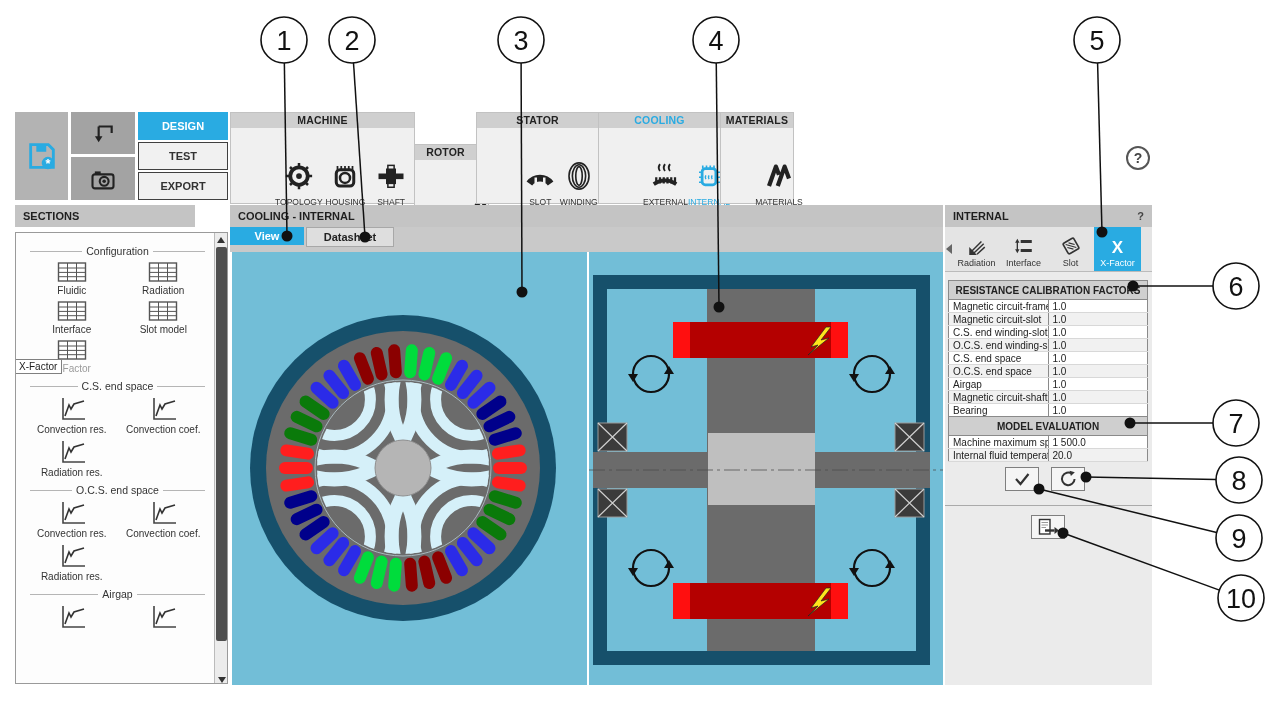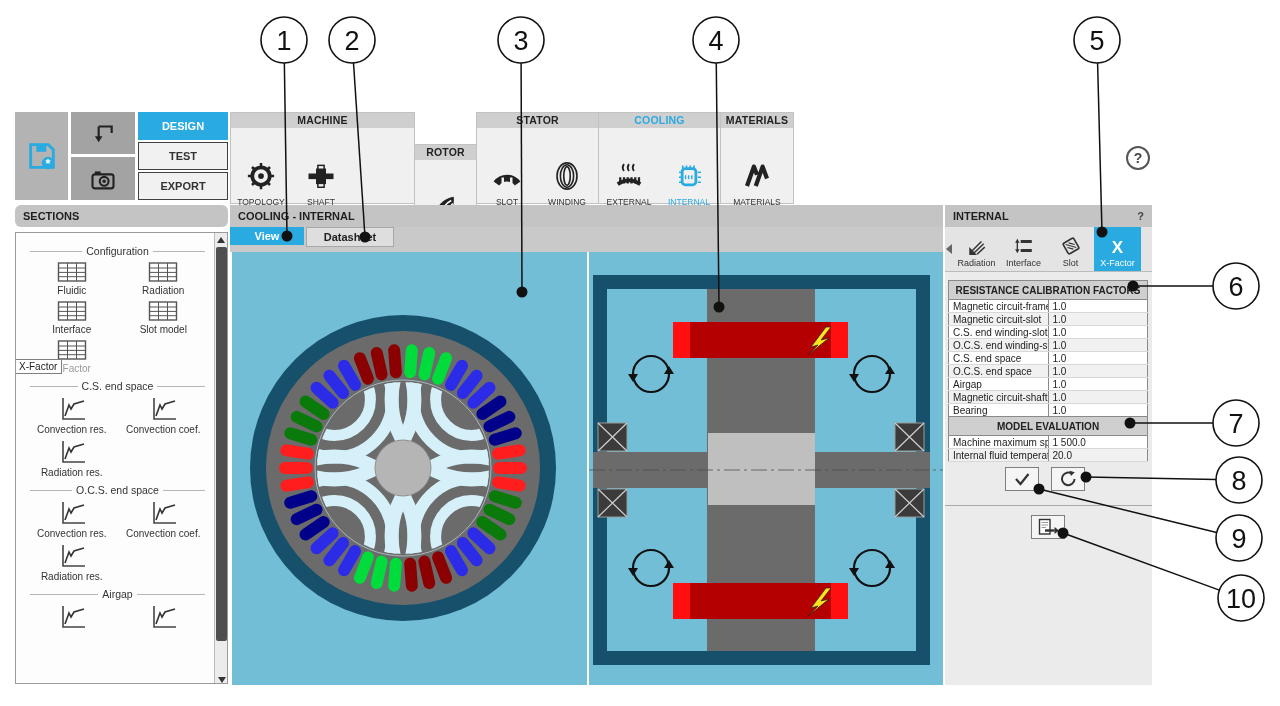--- a/index.html
+++ b/index.html
@@ -10,21 +10,21 @@
   
   .blk{background:#b3b3b3;}
   .tb-sq{background:#a3a3a3;display:flex;align-items:center;justify-content:center;}
   .mode-btn{display:flex;align-items:center;justify-content:center;font-size:11px;font-weight:bold;
             background:#f1f1f1;border:1px solid #404040;color:#333;cursor:pointer;}
   .mode-btn.sel{background:var(--accent);border-color:var(--accent);color:#fff;}
   .tb-group{position:absolute;top:112px;height:90px;border:1px solid #c2c2c2;background:#f0f0f0;}
   .tb-group-header{height:15px;background:#cfcfcf;font-size:10.5px;font-weight:bold;text-align:center;
                    line-height:15px;color:#222;letter-spacing:.2px;}
   .tb-group-header.sel{color:var(--accent);}
-  .tb-items{display:flex;height:84px;}
+  .tb-items{display:flex;height:84px;padding-left:44px;}
   .tb-item{width:60px;display:flex;flex-direction:column;align-items:center;justify-content:flex-end;
            padding-bottom:5px;cursor:pointer;}
   .tb-item svg{margin-bottom:6px;}
   .tb-label{font-size:8.5px;color:#333;}
   .tb-item.sel .tb-label{color:var(--accent);}
   .help-circ{width:24px;height:24px;border:2px solid #555;border-radius:50%;display:flex;align-items:center;
              justify-content:center;font-size:14px;font-weight:bold;color:#444;cursor:pointer;background:#fff;}
 
   
   .bar-header{background:#c4c4c4;font-size:11px;font-weight:bold;color:#1f1f1f;line-height:22px;
@@ -133,20 +133,28 @@
           <circle cx="12" cy="12" r="7" fill="none" stroke="#222" stroke-width="3"></circle>
           <circle cx="12" cy="12" r="2.3" fill="#222"></circle>
           <g stroke="#222" stroke-width="2">
             <path d="M12,1.5 V4.5 M12,19.5 V22.5 M1.5,12 H4.5 M19.5,12 H22.5 M4.8,4.8 L6.8,6.8 M17.2,17.2 L19.2,19.2 M19.2,4.8 L17.2,6.8 M6.8,17.2 L4.8,19.2"></path>
           </g>
         </svg>
         <div class="tb-label">TOPOLOGY</div>
       </div>
       <div class="tb-item">
         <svg width="30" height="30" viewBox="0 0 24 24">
+          <path d="M6,4 V7 M9,4 V7 M12,4 V7 M15,4 V7 M18,4 V7" stroke="#222" stroke-width="1.4"></path>
+          <rect x="5" y="7" width="14" height="13" rx="3" fill="none" stroke="#222" stroke-width="2.4"></rect>
+          <circle cx="12" cy="13.5" r="4" fill="none" stroke="#222" stroke-width="2"></circle>
+        </svg>
+        <div class="tb-label">HOUSING</div>
+      </div>
+      <div class="tb-item">
+        <svg width="30" height="30" viewBox="0 0 24 24">
           <rect x="2" y="10" width="20" height="4.5" fill="#222"></rect>
           <rect x="8" y="6" width="8" height="12.5" fill="#222"></rect>
           <rect x="9.5" y="3.5" width="5" height="17.5" fill="none" stroke="#222" stroke-width="1.2"></rect>
         </svg>
         <div class="tb-label">SHAFT</div>
       </div>
     </div>
   </div>
 
   <div class="tb-group" style="left:414px;width:61px;margin-top:32px;">
@@ -212,21 +220,21 @@
         <svg width="30" height="30" viewBox="0 0 24 24">
           <path d="M4,20 L9.5,4.5 L12,11 M11,20 L16.5,4.5 L20,14" fill="none" stroke="#222" stroke-width="3.4" stroke-linejoin="round"></path>
         </svg>
         <div class="tb-label">MATERIALS</div>
       </div>
     </div>
   </div>
 
   <div class="abs help-circ" style="left:1126px;top:146px;">?</div>
 
-  <div class="abs bar-header" style="left:15px;top:205px;width:213px;border-radius:6px;">SECTIONS</div>
+  <div class="abs bar-header" style="left:15px;top:205px;width:180px;">SECTIONS</div>
   <div class="abs bar-header" style="left:230px;top:205px;width:713px;">COOLING - INTERNAL</div>
   <div class="abs bar-header" style="left:945px;top:205px;width:207px;">
     <span>INTERNAL</span>
     <span style="float:right;margin-right:8px;font-weight:bold;color:#444;cursor:pointer;">?</span>
   </div>
 
   <div class="abs" id="sidebar-box">
     <div class="sb-divider">
         <span>Configuration</span>
       </div>

